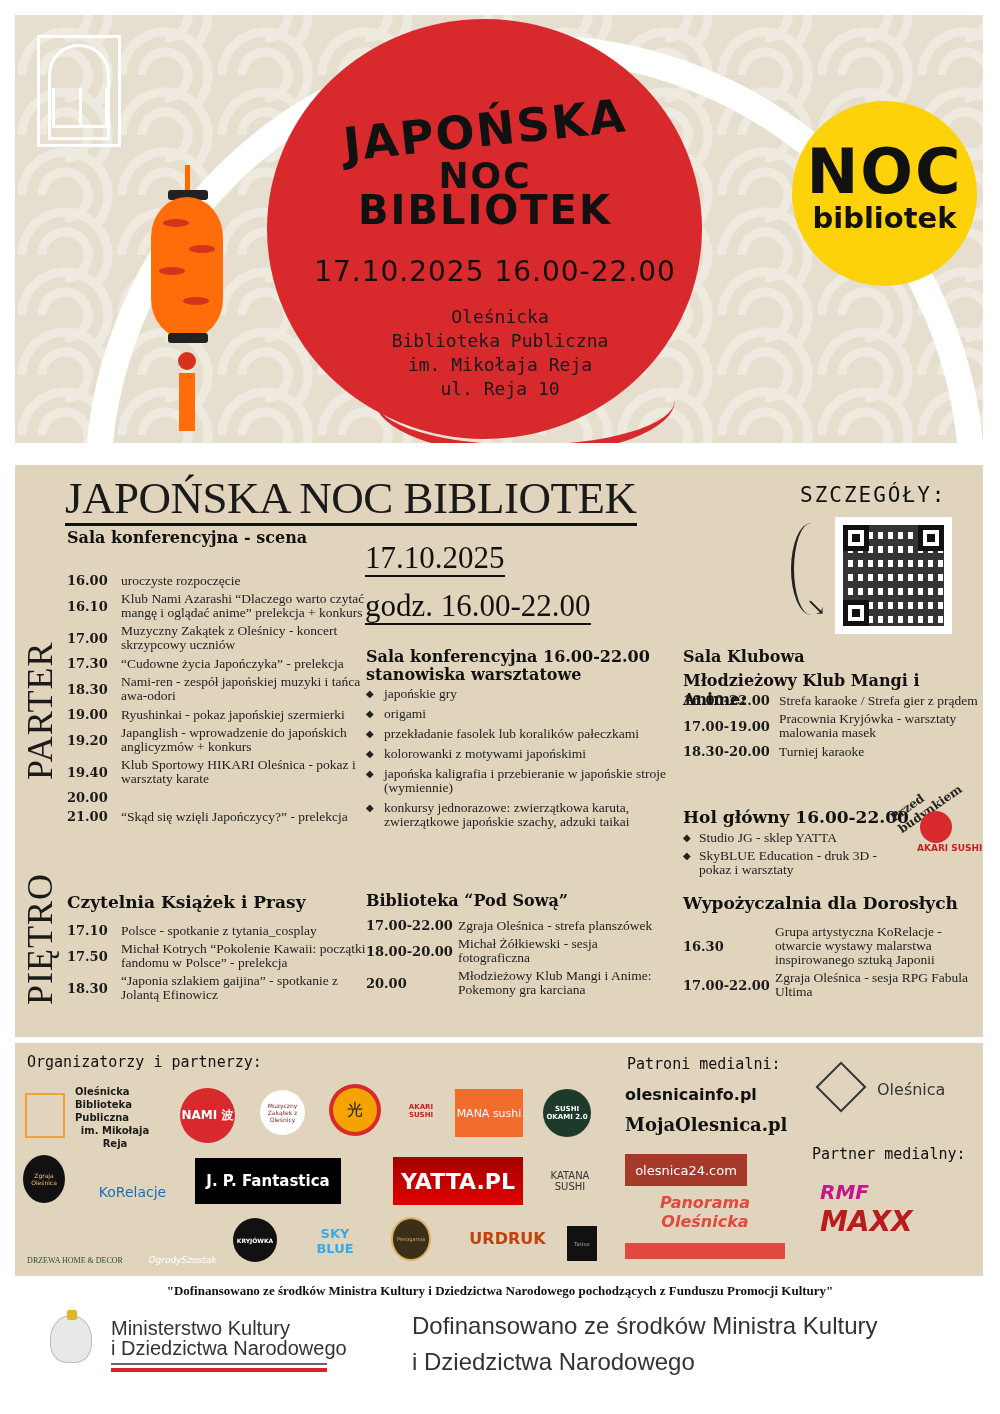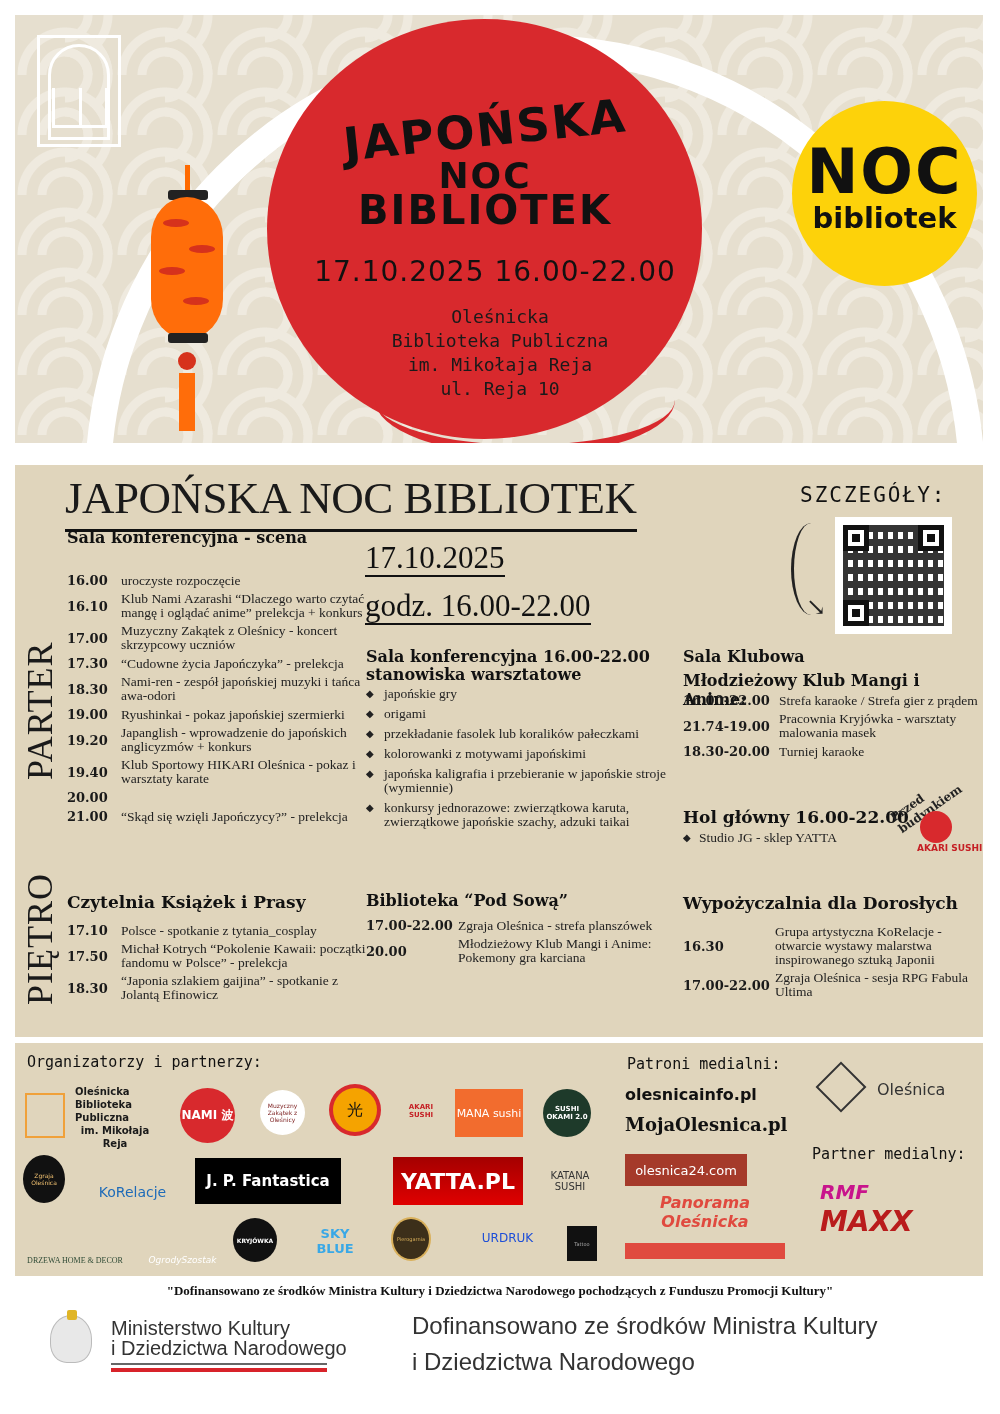--- a/index.html
+++ b/index.html
@@ -81,21 +81,21 @@
   .noc-badge .bib { font-family: "DejaVu Sans", sans-serif; font-weight: bold; font-size: 29px; line-height: 30px; color: #111; }
 
   
   .panel {
     position: absolute; left: 15px; top: 465px; width: 968px; height: 572px;
     background: #e0d5bc;
   }
   .main-title {
     position: absolute; left: 50px; top: 10px;
     font-family: "Liberation Serif", serif; font-size: 45px; letter-spacing: -0.5px;
-    border-bottom: 3px solid #111; line-height: 46px; padding-bottom: 8px;
+    border-bottom: 3px solid #111; line-height: 46px; padding-bottom: 2px;
   }
   .side-label {
     position: absolute; font-family: "Liberation Serif", serif; font-size: 36px;
     transform: rotate(-90deg); transform-origin: left top; color: #1a1a1a; letter-spacing: 1px;
   }
   .side-parter { left: 4px; top: 315px; }
   .side-pietro { left: 4px; top: 540px; }
 
   .sec-h { position: absolute; font-family: "DejaVu Serif", serif; font-weight: bold; font-size: 16px; color: #111; }
   .sched { position: absolute; }
@@ -293,20 +293,24 @@
     <li>konkursy jednorazowe: zwierzątkowa karuta, zwierzątkowe japońskie szachy, adzuki taikai</li>
   </ul>
 
   <div class="sec-h" style="left:351px;top:426px">Biblioteka “Pod Sową”</div>
   <div class="sched c2b">
     <div class="row">
         <span class="tm">17.00-22.00</span>
         <span class="ds">Zgraja Oleśnica - strefa planszówek</span>
       </div>
     <div class="row">
+        <span class="tm">18.00-20.00</span>
+        <span class="ds">Michał Żółkiewski - sesja fotograficzna</span>
+      </div>
+    <div class="row">
         <span class="tm">20.00</span>
         <span class="ds">Młodzieżowy Klub Mangi i Anime: Pokemony gra karciana</span>
       </div>
   </div>
 
   <div class="szcz">SZCZEGÓŁY:</div>
   <div class="arrow"></div>
   <div class="qr">
     <div class="qr-inner"></div>
     <div class="finder" style="left:8px;top:8px"></div>
@@ -315,32 +319,33 @@
   </div>
 
   <div class="sec-h c3h1">Sala Klubowa</div>
   <div class="sec-h c3h2">Młodzieżowy Klub Mangi i Anime:</div>
   <div class="sched c3">
     <div class="row">
         <span class="tm">16.00-22.00</span>
         <span class="ds">Strefa karaoke / Strefa gier z prądem</span>
       </div>
     <div class="row">
-        <span class="tm">21.74-19.00</span>
+        <span class="tm">17.00-19.00</span>
         <span class="ds">Pracownia Kryjówka - warsztaty malowania masek</span>
       </div>
     <div class="row">
         <span class="tm">18.30-20.00</span>
         <span class="ds">Turniej karaoke</span>
       </div>
   </div>
 
   <div class="sec-h c3h3">Hol główny 16.00-22.00</div>
   <ul class="bullets2">
     <li>Studio JG - sklep YATTA</li>
+    <li>SkyBLUE Education - druk 3D - pokaz i warsztaty</li>
   </ul>
   <div class="przed">Przed budynkiem</div>
   <div class="akari"></div>
   <div class="akari-txt">AKARI SUSHI</div>
 
   <div class="sec-h c3h4">Wypożyczalnia dla Dorosłych</div>
   <div class="sched c3b">
     <div class="row">
         <span class="tm">16.30</span>
         <span class="ds">Grupa artystyczna KoRelacje - otwarcie wystawy malarstwa inspirowanego sztuką Japonii</span>
@@ -373,21 +378,21 @@
   <div class="logo" style="left:70px;top:115px;width:95px;height:42px;color:#1e6bb8;font-size:14px;align-items:flex-end">KoRelacje</div>
   <div class="logo" style="left:180px;top:115px;width:146px;height:46px;background:#000;color:#fff;font-size:15px;font-weight:bold">J. P. Fantastica</div>
   <div class="logo" style="left:378px;top:114px;width:130px;height:48px;background:linear-gradient(#a40000,#e00000);color:#fff;font-size:22px;font-weight:bold">YATTA.PL</div>
   <div class="logo" style="left:525px;top:123px;width:60px;height:30px;color:#333;font-size:10px">KATANA SUSHI</div>
 
   <div class="logo" style="left:5px;top:172px;width:110px;height:50px;color:#2e4a35;font-size:8px;font-family:'Liberation Serif',serif;align-items:flex-end">DRZEWA HOME &amp; DECOR</div>
   <div class="logo" style="left:140px;top:172px;width:55px;height:50px;color:#fff;font-size:9px;font-style:italic;align-items:flex-end">OgrodySzostak</div>
   <div class="logo circle" style="left:218px;top:175px;width:44px;height:44px;background:#111;color:#fff;font-size:6px;font-weight:bold">KRYJÓWKA</div>
   <div class="logo" style="left:290px;top:175px;width:60px;height:45px;color:#3aa8e6;font-size:13px;font-weight:bold">SKY BLUE</div>
   <div class="logo circle" style="left:378px;top:176px;width:36px;height:40px;background:#3c2f1a;color:#d9b05b;font-size:5px;box-shadow:0 0 0 2px #d9b05b">Pierogarnia</div>
-  <div class="logo" style="left:445px;top:182px;width:95px;height:26px;color:#1d4ed8;font-size:12px;font-weight:normal">URDRUK</div>
+  <div class="logo" style="left:445px;top:182px;width:95px;height:26px;color:#c2410c;font-size:16px;font-weight:bold">URDRUK</div>
   <div class="logo" style="left:552px;top:183px;width:30px;height:35px;background:#111;color:#aaa;font-size:5px">Tattoo</div>
 
   <div class="p-h" style="left:612px;top:12px">Patroni medialni:</div>
   <div class="logo" style="left:610px;top:40px;width:130px;height:22px;justify-content:flex-start;font-weight:bold;font-size:16px;color:#111">olesnicainfo.pl</div>
   <div class="logo" style="left:610px;top:68px;width:175px;height:26px;justify-content:flex-start;font-weight:bold;font-size:18px;font-family:'DejaVu Serif',serif;color:#111">MojaOlesnica.pl</div>
   <div class="logo" style="left:610px;top:111px;width:122px;height:32px;background:#a53a2a;color:#fff;font-size:13px;font-weight:normal">olesnica24.com</div>
   <div class="logo" style="left:610px;top:150px;width:160px;height:66px;color:#e04a3f;font-size:16px;font-weight:bold;font-style:italic;align-items:flex-start;border-bottom:16px solid #e04a3f">Panorama Oleśnicka</div>
 
   <div class="logo" style="left:808px;top:26px;width:36px;height:36px;border:2px solid #333;transform:rotate(45deg)"></div>
   <div class="logo" style="left:862px;top:36px;width:80px;height:20px;justify-content:flex-start;color:#333;font-size:16px">Oleśnica</div>

